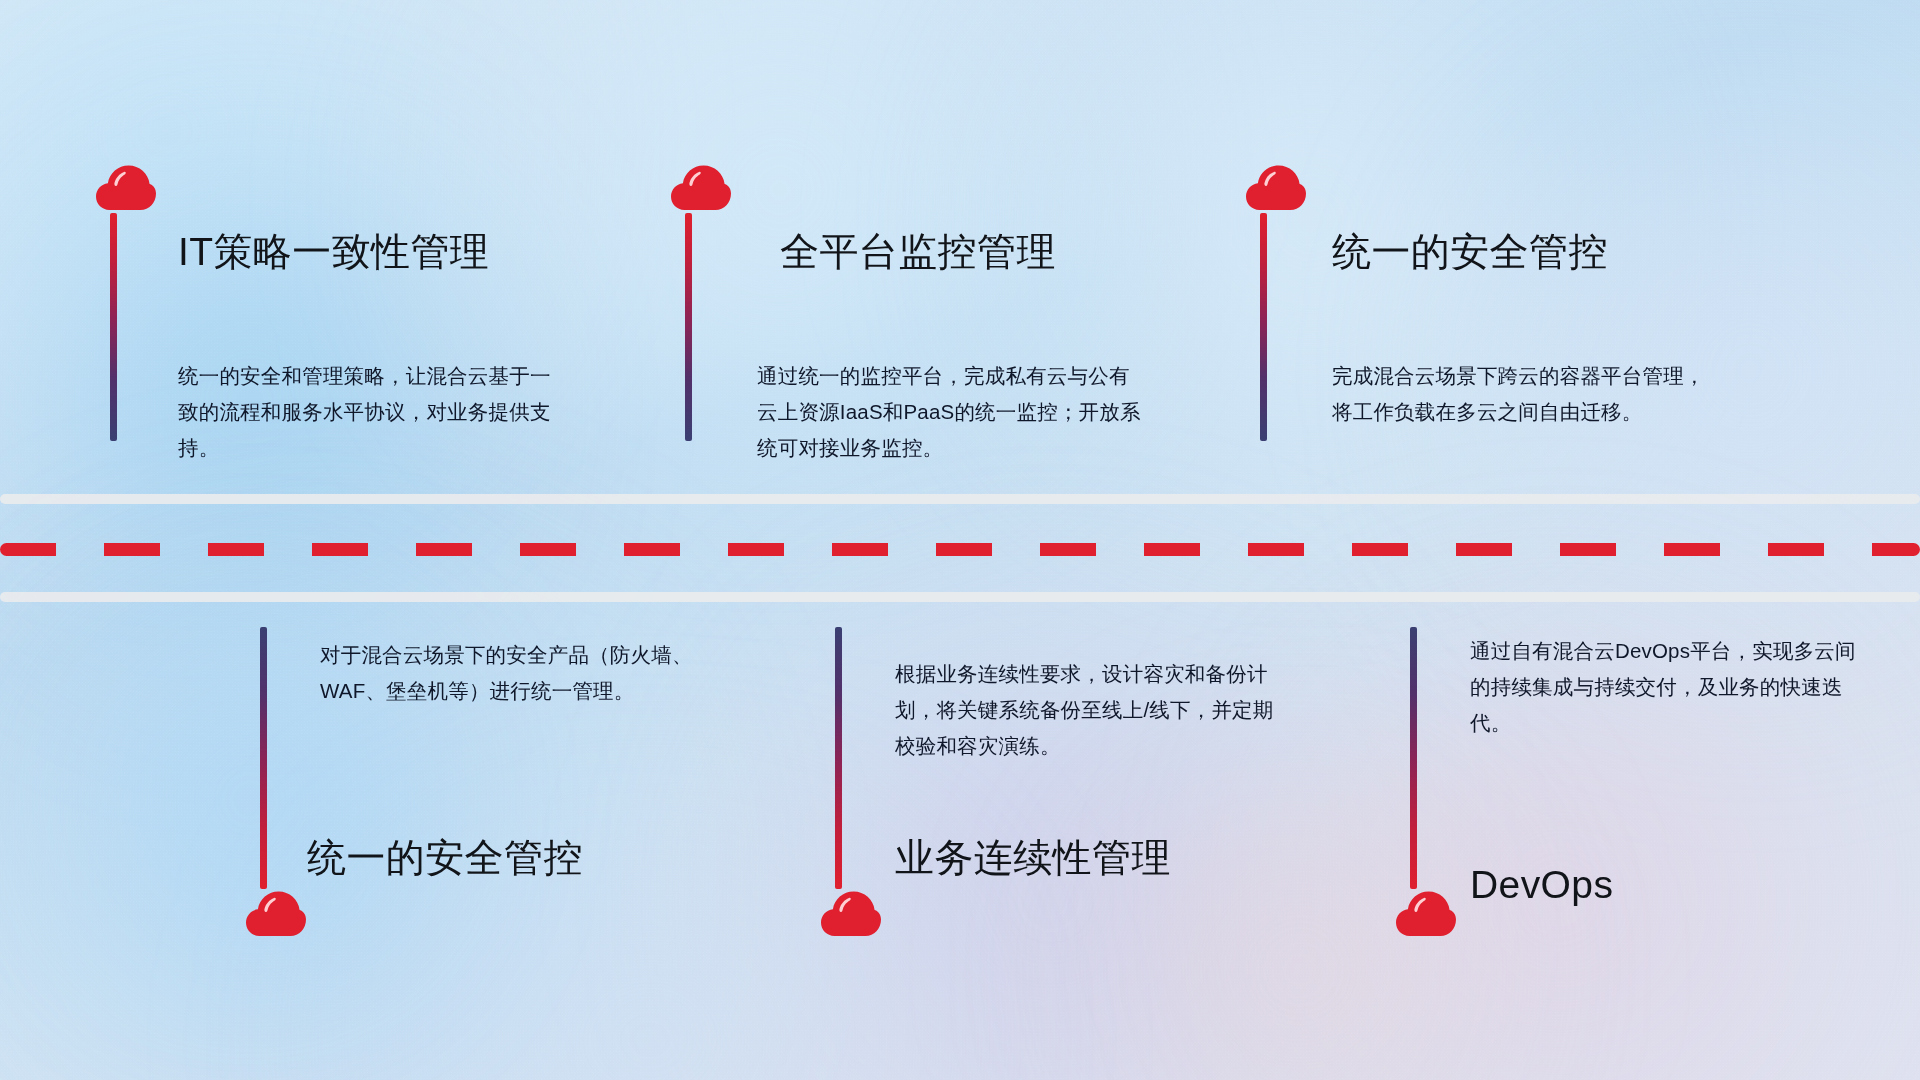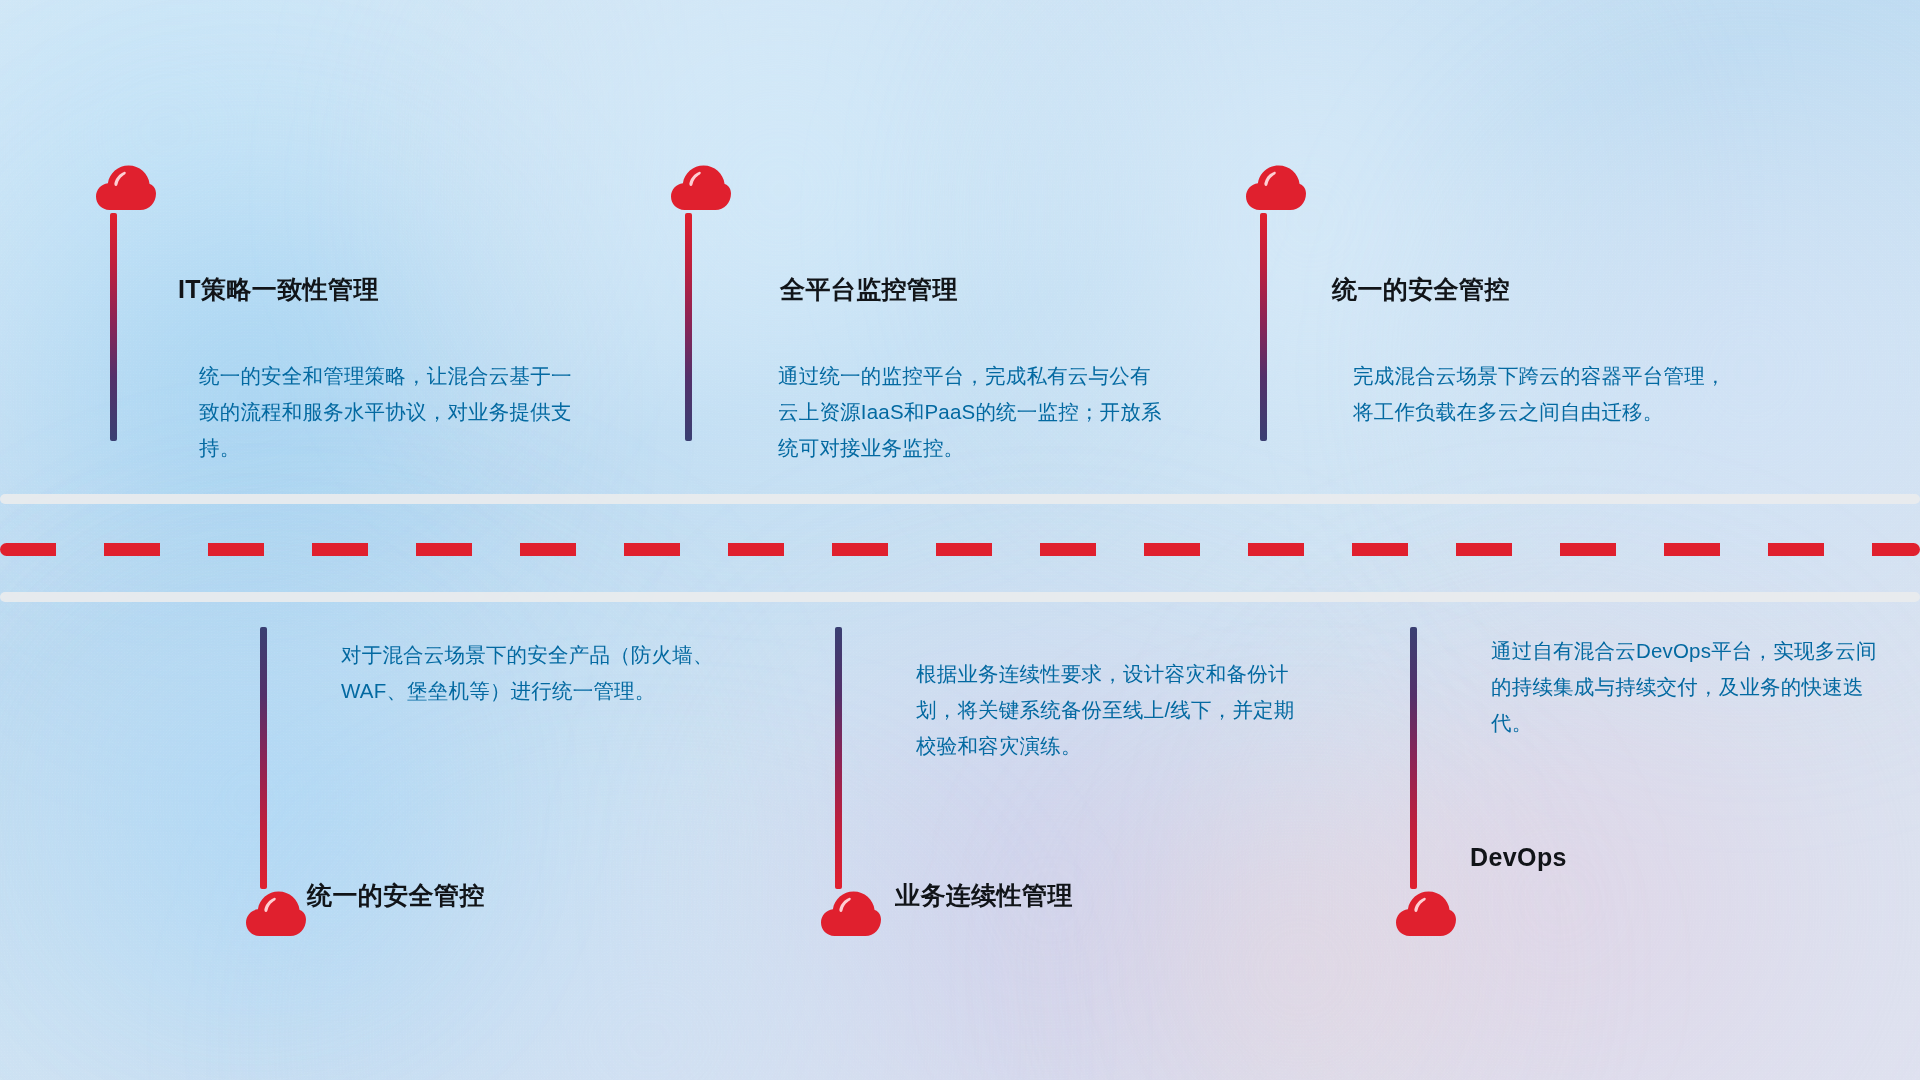--- a/index.html
+++ b/index.html
@@ -51,35 +51,33 @@
   .col { position:absolute; }
 
   
   .pin { position:absolute; width:70px; }
   .cloud { position:relative; width:62px; height:50px; }
   .cloud svg { display:block; width:62px; height:50px; }
   .stem { width:7px; border-radius:2px; }
 
   .heading{
     position:absolute;
-    font-size:25px;
-    font-weight:bold;
+    font-size:39px;
+    font-weight:normal;
     color:#111418;
     letter-spacing:.4px;
     white-space:nowrap;
-    margin-top:48px;
   }
   .body{
     position:absolute;
     font-size:20.5px;
     line-height:36px;
-    color:#0369a1;
+    color:#0f172a;
     width:386px;
     letter-spacing:.2px;
-    margin-left:21px;
   }
 
   
   .road { position:absolute; left:0; width:1920px; z-index:4; }
   .road-line{
     position:absolute; left:0; width:1920px; height:10px;
     background:#e9ecee; border-radius:6px; opacity:.92;
   }
   .road-dash{
     position:absolute; left:0; width:1920px; height:13px;
@@ -196,16 +194,16 @@
       <div class="stem" style="height:262px; margin-left:15px;
         background:linear-gradient(to bottom,#3a3f72 0%,#53306a 26%,#8a2456 50%,#c01f3c 76%,#e0202e 100%);"></div>
       <div class="cloud">
         <svg viewBox="0 0 62 50">
           <path d="M14.5 47C6.6 47 1 41 1 33.6 1 26.7 6.2 21 12.9 20.3 14.4 10 23.1 2.5 33.6 2.5c10.8 0 19.8 8 21 18.4 4.3 1.3 6.4 5.2 6.4 9.6 0 9.1-6.8 16.5-15.6 16.5z" fill="#e0202e"></path>
           <path d="M19.4 20.2c1.4-5.7 5.2-9.6 9.6-11.3 1.3-.5 2.2.6 1.6 1.7-.5 1-1.8 1.6-2.9 2.4-2.6 1.9-4.3 4.6-5.1 8.1-.3 1.4-.9 2.1-1.8 1.9-.9-.2-1.6-1.2-1.4-2.8z" fill="#ffd9dc" opacity=".95"></path>
         </svg>
       </div>
     </div>
     <div class="body" style="left:1470px; top:633px;">通过自有混合云DevOps平台，实现多云间的持续集成与持续交付，及业务的快速迭代。</div>
-    <div class="heading" style="left:1470px; top:795px;">DevOps</div>
+    <div class="heading" style="left:1470px; top:863px;">DevOps</div>
   </div>
 
 </div>
 
 </body></html>

